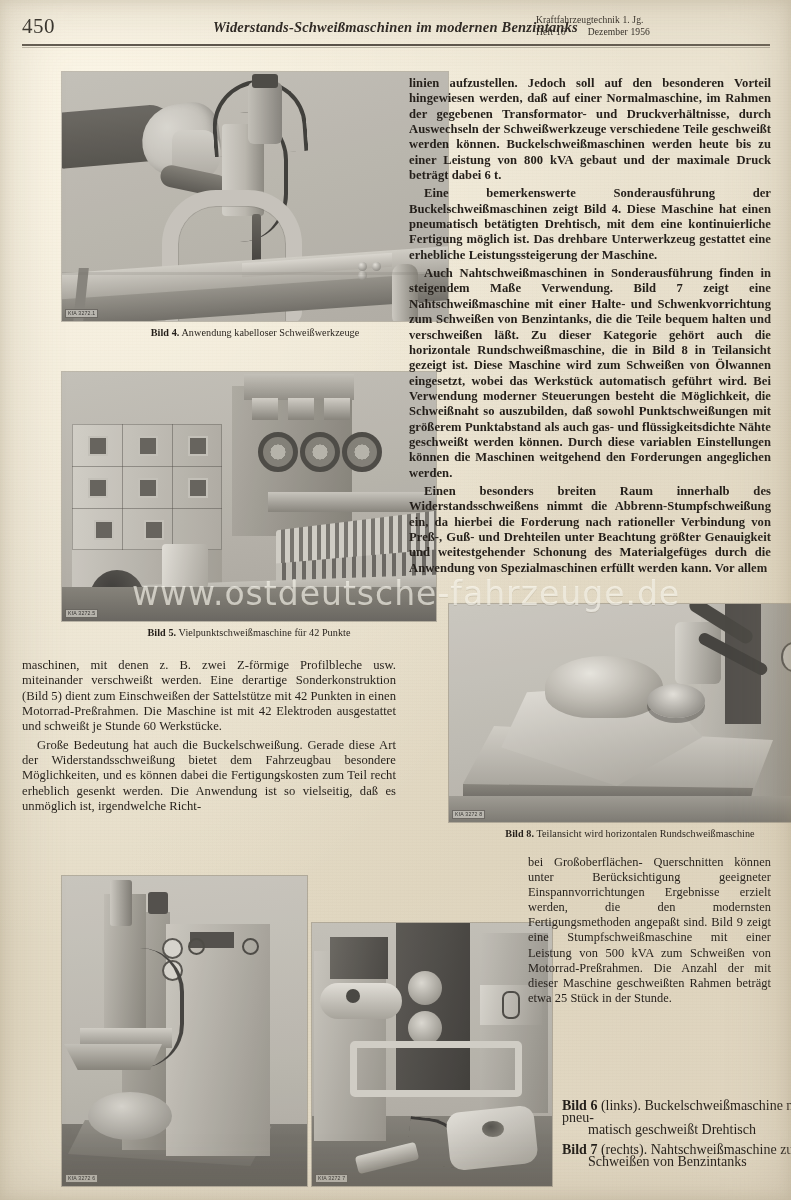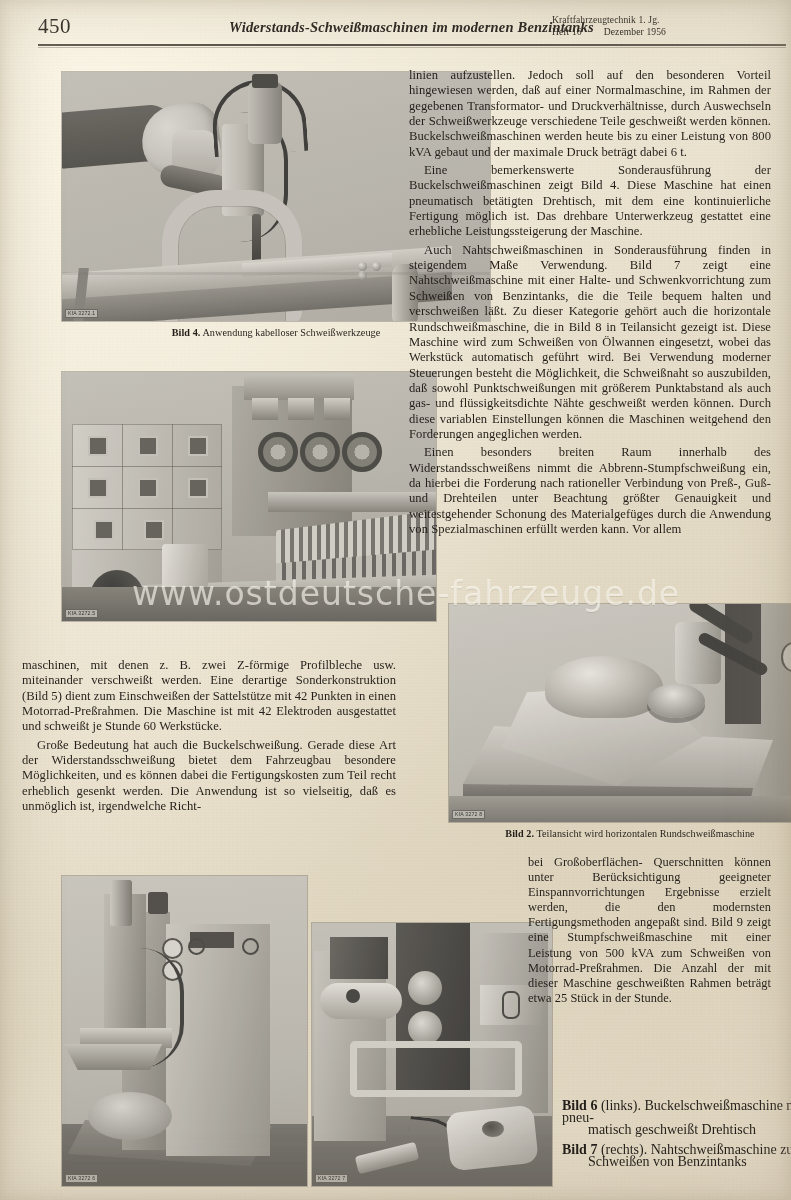--- a/index.html
+++ b/index.html
@@ -22,21 +22,21 @@
   }
   .grain{
     position:absolute;inset:0;opacity:.16;pointer-events:none;
     background-image:
       repeating-linear-gradient(0deg, rgba(120,105,80,.10) 0 1px, rgba(0,0,0,0) 1px 3px),
       repeating-linear-gradient(90deg, rgba(120,105,80,.07) 0 1px, rgba(0,0,0,0) 1px 4px);
   }
   .page{position:absolute;inset:0;}
 
   
-  .header{position:absolute;left:16px;top:0;width:669px;height:50px;}
+  .header{position:absolute;left:0;top:0;width:669px;height:50px;}
   .folio{
     position:absolute;left:22px;top:14px;
     font-size:21px;letter-spacing:.5px;color:#33302a;
     font-family:"Liberation Serif",serif;
   }
   .runhead{
     position:absolute;left:0;top:19px;width:791px;text-align:center;
     font-style:italic;font-size:14.5px;font-weight:700;letter-spacing:.2px;
     color:#2b2622;
   }
@@ -58,21 +58,21 @@
   }
 
   
   .col{position:absolute;font-size:12.6px;line-height:15.35px;text-align:justify;
        color:#241f1a;letter-spacing:.05px;}
   .col p{margin:0;text-indent:15px;}
   .col p.noind{text-indent:0;}
   .col p + p{margin-top:3px;}
 
   #col-left-text{left:22px;top:658px;width:374px;}
-  #col-right-top{left:409px;top:68px;width:362px;}
+  #col-right-top{left:409px;top:76px;width:362px;font-weight:bold;}
   #col-right-bottom{left:528px;top:855px;width:243px;font-size:12.4px;line-height:15.1px;}
 
   
   .fig{position:absolute;}
   .photo{
     position:relative;overflow:hidden;
     background:#b8ad97;
     box-shadow:0 0 0 1px rgba(90,80,62,.35);
     filter:saturate(.35) contrast(.92);
   }
@@ -83,21 +83,21 @@
     padding:0px 2px;border:1px solid #6d6352;
     font-family:"Liberation Sans",sans-serif;
     opacity:.85;
   }
   .cap{
     font-size:10.2px;line-height:12.4px;text-align:center;
     color:#241f1a;margin-top:6px;letter-spacing:.05px;
   }
   .cap b{font-weight:700;}
 
-  #fig4{left:22px;top:56px;width:428px;}
+  #fig4{left:22px;top:56px;width:386px;}
   #fig4 .photo{height:249px;}
   #fig5{left:22px;top:356px;width:374px;}
   #fig5 .photo{height:249px;}
   #fig8{left:409px;top:588px;width:362px;}
   #fig8 .photo{height:218px;}
   #fig6{left:22px;top:860px;width:245px;}
   #fig6 .photo{height:310px;}
   #fig7{left:272px;top:907px;width:240px;}
   #fig7 .photo{height:263px;}
 
@@ -362,20 +362,24 @@
         <div class="obj rail"></div>
         <div class="obj coilbank"></div>
         <div class="obj coilbank2"></div>
         <div class="obj base"></div>
         <div class="obj conebox"></div>
         <div class="obj drum"></div>
         <div class="floor"></div>
       </div>
       <span class="code">KfA 3272.5</span>
     </div>
+    <figcaption class="cap">
+      <b>Bild 5.</b>
+      <span>Vielpunktschweißmaschine für 42 Punkte</span>
+    </figcaption>
   </figure>
 
   <div class="col" id="col-right-top">
     <p class="noind">linien aufzustellen. Jedoch soll auf den besonderen Vorteil hingewiesen werden, daß auf einer Normalmaschine, im Rahmen der gegebenen Transformator- und Druckverhältnisse, durch Auswechseln der Schweißwerkzeuge verschiedene Teile geschweißt werden können. Buckelschweißmaschinen werden heute bis zu einer Leistung von 800 kVA gebaut und der maximale Druck beträgt dabei 6 t.</p>
     <p>Eine bemerkenswerte Sonderausführung der Buckelschweißmaschinen zeigt Bild 4. Diese Maschine hat einen pneumatisch betätigten Drehtisch, mit dem eine kontinuierliche Fertigung möglich ist. Das drehbare Unterwerkzeug gestattet eine erhebliche Leistungssteigerung der Maschine.</p>
     <p>Auch Nahtschweißmaschinen in Sonderausführung finden in steigendem Maße Verwendung. Bild 7 zeigt eine Nahtschweißmaschine mit einer Halte- und Schwenkvorrichtung zum Schweißen von Benzintanks, die die Teile bequem halten und verschweißen läßt. Zu dieser Kategorie gehört auch die horizontale Rundschweißmaschine, die in Bild 8 in Teilansicht gezeigt ist. Diese Maschine wird zum Schweißen von Ölwannen eingesetzt, wobei das Werkstück automatisch geführt wird. Bei Verwendung moderner Steuerungen besteht die Möglichkeit, die Schweißnaht so auszubilden, daß sowohl Punktschweißungen mit größerem Punktabstand als auch gas- und flüssigkeitsdichte Nähte geschweißt werden können. Durch diese variablen Einstellungen können die Maschinen weitgehend den Forderungen angeglichen werden.</p>
     <p>Einen besonders breiten Raum innerhalb des Widerstandsschweißens nimmt die Abbrenn-Stumpfschweißung ein, da hierbei die Forderung nach rationeller Verbindung von Preß-, Guß- und Drehteilen unter Beachtung größter Genauigkeit und weitestgehender Schonung des Materialgefüges durch die Anwendung von Spezialmaschinen erfüllt werden kann. Vor allem</p>
   </div>
 
   <figure class="fig" id="fig8">
@@ -391,21 +395,21 @@
         <div class="obj table"></div>
         <div class="obj tableEdge"></div>
         <div class="obj pan"></div>
         <div class="obj dome"></div>
         <div class="obj ring"></div>
         <div class="floor"></div>
       </div>
       <span class="code">KfA 3272 8</span>
     </div>
     <figcaption class="cap">
-      <b>Bild 2.</b>
+      <b>Bild 8.</b>
       <span>Teilansicht wird horizontalen Rundschweißmaschine</span>
     </figcaption>
   </figure>
 
   <div class="col" id="col-left-text">
     <p class="noind">maschinen, mit denen z. B. zwei Z-förmige Profilbleche usw. miteinander verschweißt werden. Eine derartige Sonderkonstruktion (Bild 5) dient zum Einschweißen der Sattelstütze mit 42 Punkten in einen Motorrad-Preßrahmen. Die Maschine ist mit 42 Elektroden ausgestattet und schweißt je Stunde 60 Werkstücke.</p>
     <p>Große Bedeutung hat auch die Buckelschweißung. Gerade diese Art der Widerstandsschweißung bietet dem Fahrzeugbau besondere Möglichkeiten, und es können dabei die Fertigungskosten zum Teil recht erheblich gesenkt werden. Die Anwendung ist so vielseitig, daß es unmöglich ist, irgendwelche Richt-</p>
   </div>
 
   <figure class="fig" id="fig6">

